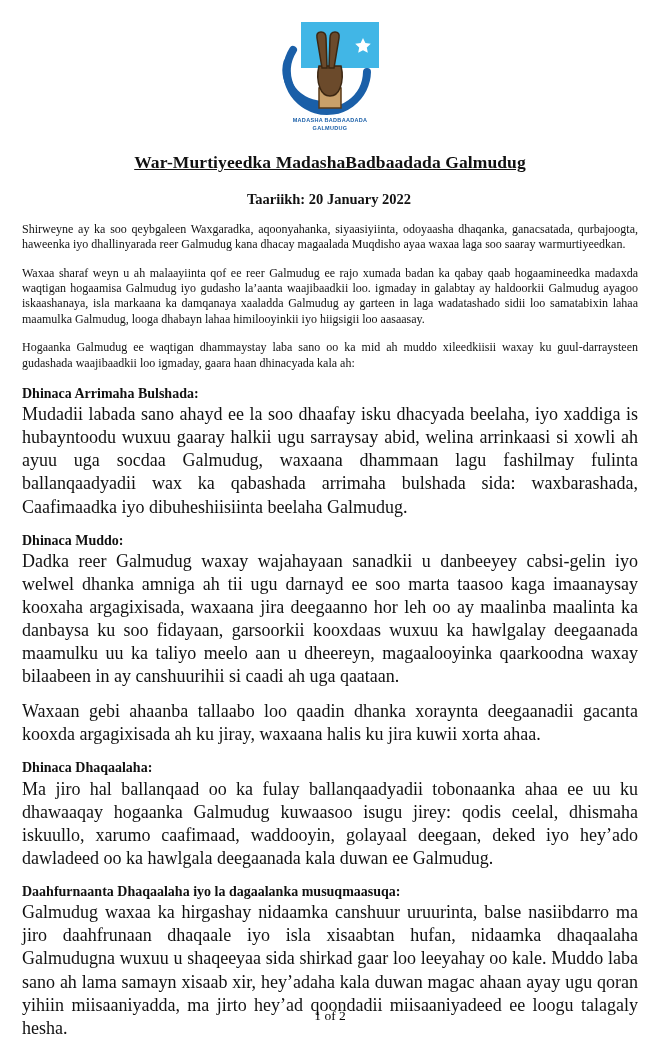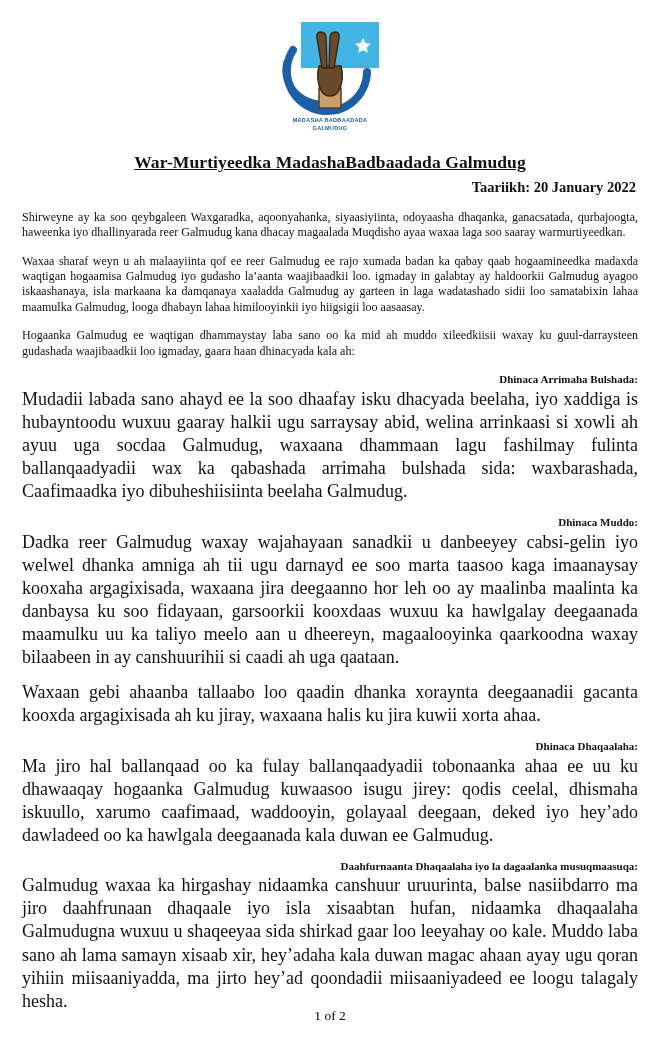--- a/index.html
+++ b/index.html
@@ -54,47 +54,46 @@
   .doc-title {
     text-align: center;
     font-weight: bold;
     font-size: 17.5px;
     text-decoration: underline;
     margin-top: 12px;
     margin-bottom: 0;
     letter-spacing: .1px;
   }
   .doc-date {
-    text-align: right;
+    text-align: center;
     font-weight: bold;
     font-size: 14.5px;
-    margin-top: 6px;
+    margin-top: 18px;
     margin-bottom: 0;
     padding-right: 2px;
   }
   
   .body-text {
     margin-top: 14px;
   }
   p.para {
     margin: 0 0 13px 0;
     font-size: 12px;
     line-height: 1.28;
     text-align: justify;
     text-justify: inter-word;
   }
   p.para.tight {
     margin-bottom: 11px;
   }
   h2.sec-head {
-    font-size: 11px;
+    font-size: 14px;
     font-weight: bold;
     margin: 13px 0 1px 0;
     line-height: 1.25;
-    text-align: right;
   }
   h2.sec-head.first { margin-top: 14px; }
   p.sec-body {
     margin: 0 0 12px 0;
     font-size: 18px;
     line-height: 1.28;
     text-align: justify;
   }
   
   .footer {

